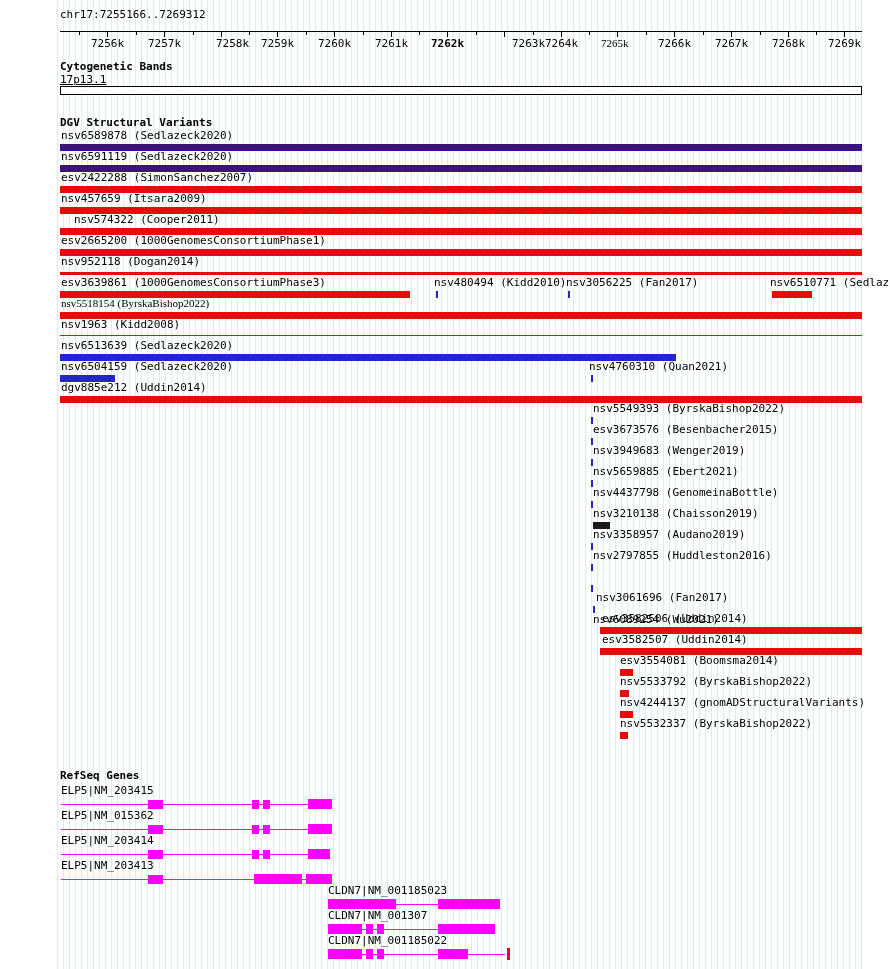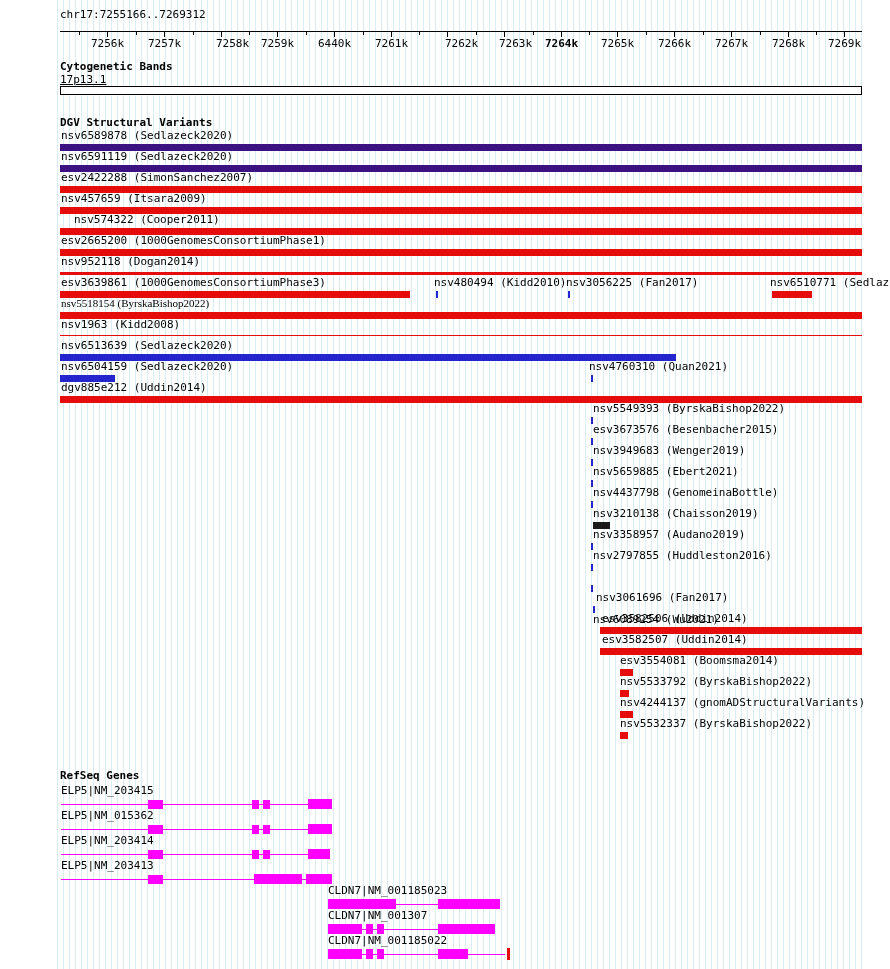--- a/index.html
+++ b/index.html
@@ -31,31 +31,31 @@
       <div style="position: absolute; left: 60px; top: 31px; width: 802px; height: 1px; background: rgb(0, 0, 0);"></div>
       <div style="position: absolute; left: 107px; top: 31px; width: 1px; height: 6px; background: rgb(0, 0, 0);"></div>
       <div style="position: absolute; left: 91px; top: 38px; white-space: nowrap;">7256k</div>
       <div style="position: absolute; left: 164px; top: 31px; width: 1px; height: 6px; background: rgb(0, 0, 0);"></div>
       <div style="position: absolute; left: 148px; top: 38px; white-space: nowrap;">7257k</div>
       <div style="position: absolute; left: 221px; top: 31px; width: 1px; height: 6px; background: rgb(0, 0, 0);"></div>
       <div style="position: absolute; left: 210px; top: 38px; white-space: nowrap; margin-left: 6px;">7258k</div>
       <div style="position: absolute; left: 277px; top: 31px; width: 1px; height: 6px; background: rgb(0, 0, 0);"></div>
       <div style="position: absolute; left: 261px; top: 38px; white-space: nowrap;">7259k</div>
       <div style="position: absolute; left: 334px; top: 31px; width: 1px; height: 6px; background: rgb(0, 0, 0);"></div>
-      <div style="position: absolute; left: 318px; top: 38px; white-space: nowrap;">6440k</div>
+      <div style="position: absolute; left: 318px; top: 38px; white-space: nowrap;">7260k</div>
       <div style="position: absolute; left: 391px; top: 31px; width: 1px; height: 6px; background: rgb(0, 0, 0);"></div>
       <div style="position: absolute; left: 375px; top: 38px; white-space: nowrap;">7261k</div>
       <div style="position: absolute; left: 447px; top: 31px; width: 1px; height: 6px; background: rgb(0, 0, 0);"></div>
-      <div style="position: absolute; left: 445px; top: 38px; white-space: nowrap;">7262k</div>
+      <div style="position: absolute; left: 431px; top: 38px; white-space: nowrap; font-weight: bold;">7262k</div>
       <div style="position: absolute; left: 504px; top: 31px; width: 1px; height: 6px; background: rgb(0, 0, 0);"></div>
-      <div style="position: absolute; left: 499px; top: 38px; white-space: nowrap;">7263k</div>
+      <div style="position: absolute; left: 512px; top: 38px; white-space: nowrap;">7263k</div>
       <div style="position: absolute; left: 561px; top: 31px; width: 1px; height: 6px; background: rgb(0, 0, 0);"></div>
-      <div style="position: absolute; left: 545px; top: 38px; white-space: nowrap; font-weight: bold;">7264k</div>
+      <div style="position: absolute; left: 545px; top: 38px; white-space: nowrap;">7264k</div>
       <div style="position: absolute; left: 617px; top: 31px; width: 1px; height: 6px; background: rgb(0, 0, 0);"></div>
-      <div style="position: absolute; left: 601px; top: 38px; white-space: nowrap;">7265k</div>
+      <div style="position: absolute; left: 601px; top: 38px; white-space: nowrap; font-family: Liberation Serif, serif;">7265k</div>
       <div style="position: absolute; left: 674px; top: 31px; width: 1px; height: 6px; background: rgb(0, 0, 0);"></div>
       <div style="position: absolute; left: 658px; top: 38px; white-space: nowrap;">7266k</div>
       <div style="position: absolute; left: 731px; top: 31px; width: 1px; height: 6px; background: rgb(0, 0, 0);"></div>
       <div style="position: absolute; left: 715px; top: 38px; white-space: nowrap;">7267k</div>
       <div style="position: absolute; left: 788px; top: 31px; width: 1px; height: 6px; background: rgb(0, 0, 0);"></div>
       <div style="position: absolute; left: 772px; top: 38px; white-space: nowrap;">7268k</div>
       <div style="position: absolute; left: 844px; top: 31px; width: 1px; height: 6px; background: rgb(0, 0, 0);"></div>
       <div style="position: absolute; left: 828px; top: 38px; white-space: nowrap;">7269k</div>
       <div style="position: absolute; left: 79px; top: 31px; width: 1px; height: 4px; background: rgb(0, 0, 0);"></div>
       <div style="position: absolute; left: 136px; top: 31px; width: 1px; height: 4px; background: rgb(0, 0, 0);"></div>

